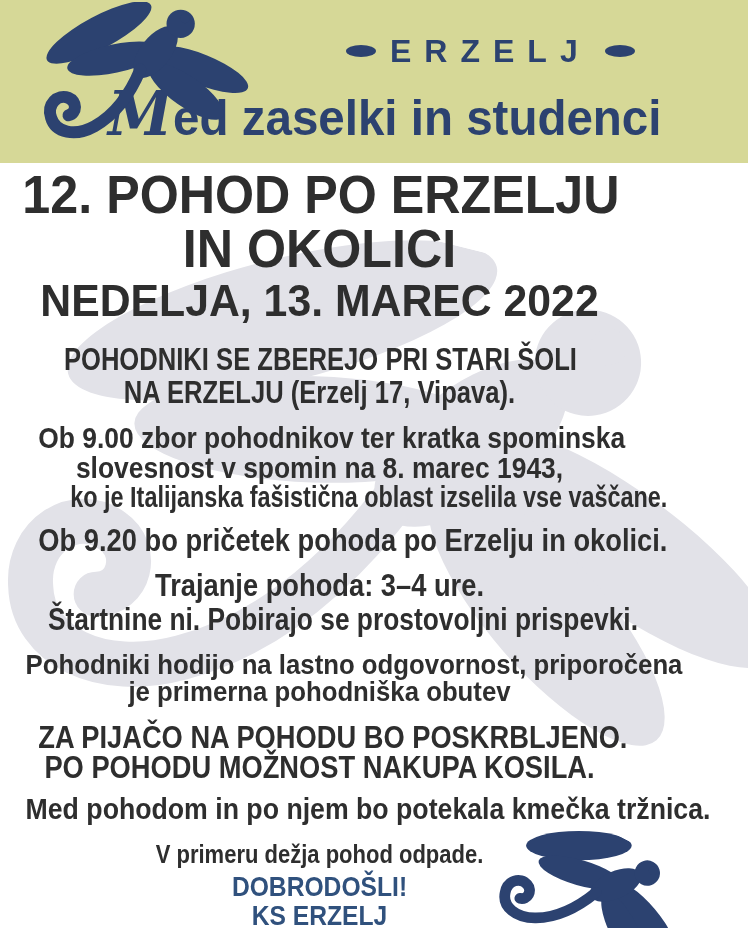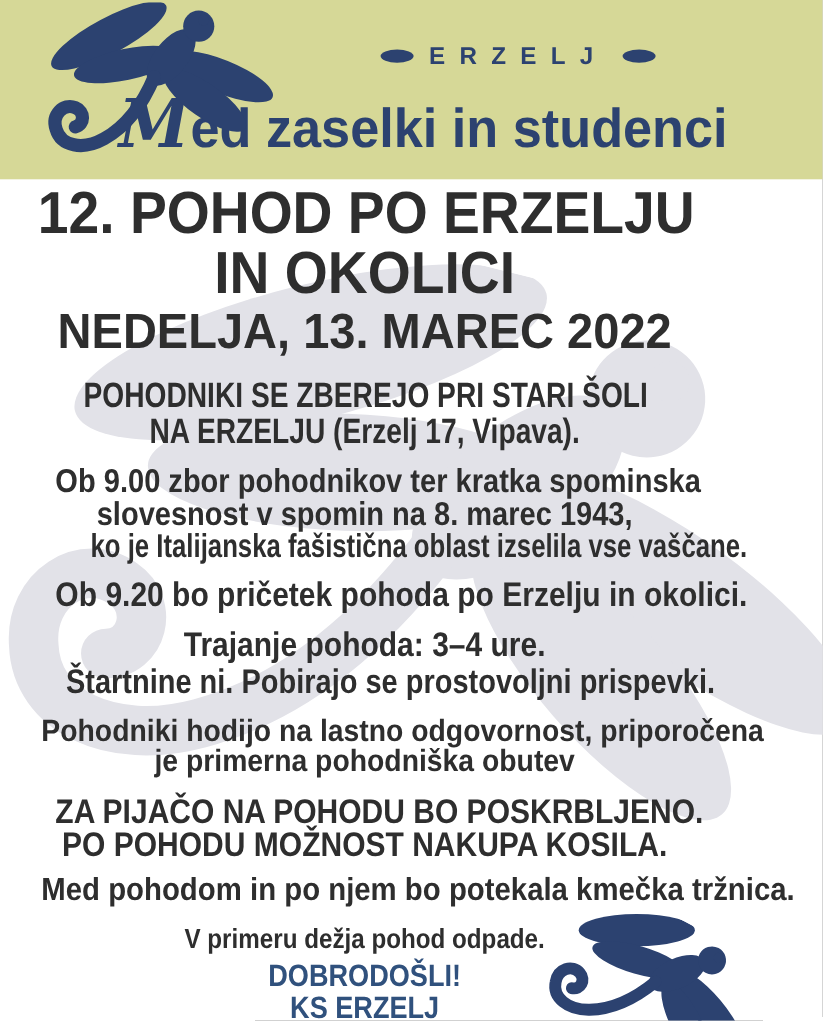--- a/index.html
+++ b/index.html
@@ -33,21 +33,21 @@
   .brand-row {
     position:absolute; left:346px; top:36px;
     display:flex; align-items:center; gap:14px;
     color:var(--c-navy);
   }
   .brand-dash {
     width:30px; height:12px; border-radius:50%;
     background:var(--c-navy); flex:none;
   }
   .brand-text {
-    font-size:22px; line-height:30px; letter-spacing:13px; white-space:nowrap;
+    font-size:32px; line-height:30px; letter-spacing:13px; white-space:nowrap;
   }
   .tagline {
     position:absolute; left:108px; top:88px;
     font-size:50px; line-height:52px;
     color:var(--c-navy);
     white-space:nowrap;
     transform:scaleX(0.95); transform-origin:0 50%;
   }
   .tagline::first-letter {
     font-family:"DejaVu Serif", serif;
@@ -71,21 +71,21 @@
   }
   .bottom-dragonfly {
     left:470px; top:826px; width:215px; height:186px;
     color:var(--c-navy); --eye:var(--c-dragonfly_eye);
     transform:rotate(28deg);
     z-index:2;
   }
 
   
   .content {
-    position:absolute; left:12px; top:163px; width:639px;
+    position:absolute; left:0; top:163px; width:639px;
     text-align:center; z-index:1;
   }
   .line { white-space:nowrap; transform-origin:50% 50%; }
 
   .t-title  { font-size:54px; line-height:54px; }
   .t-date   { font-size:45px; line-height:48px; }
   .t-meet   { font-size:32px; line-height:33px; }
   .t-mem    { font-size:30px; line-height:29.5px; }
   .t-body   { font-size:31px; line-height:31px; }
   .t-disc   { font-size:28px; line-height:27px; }

